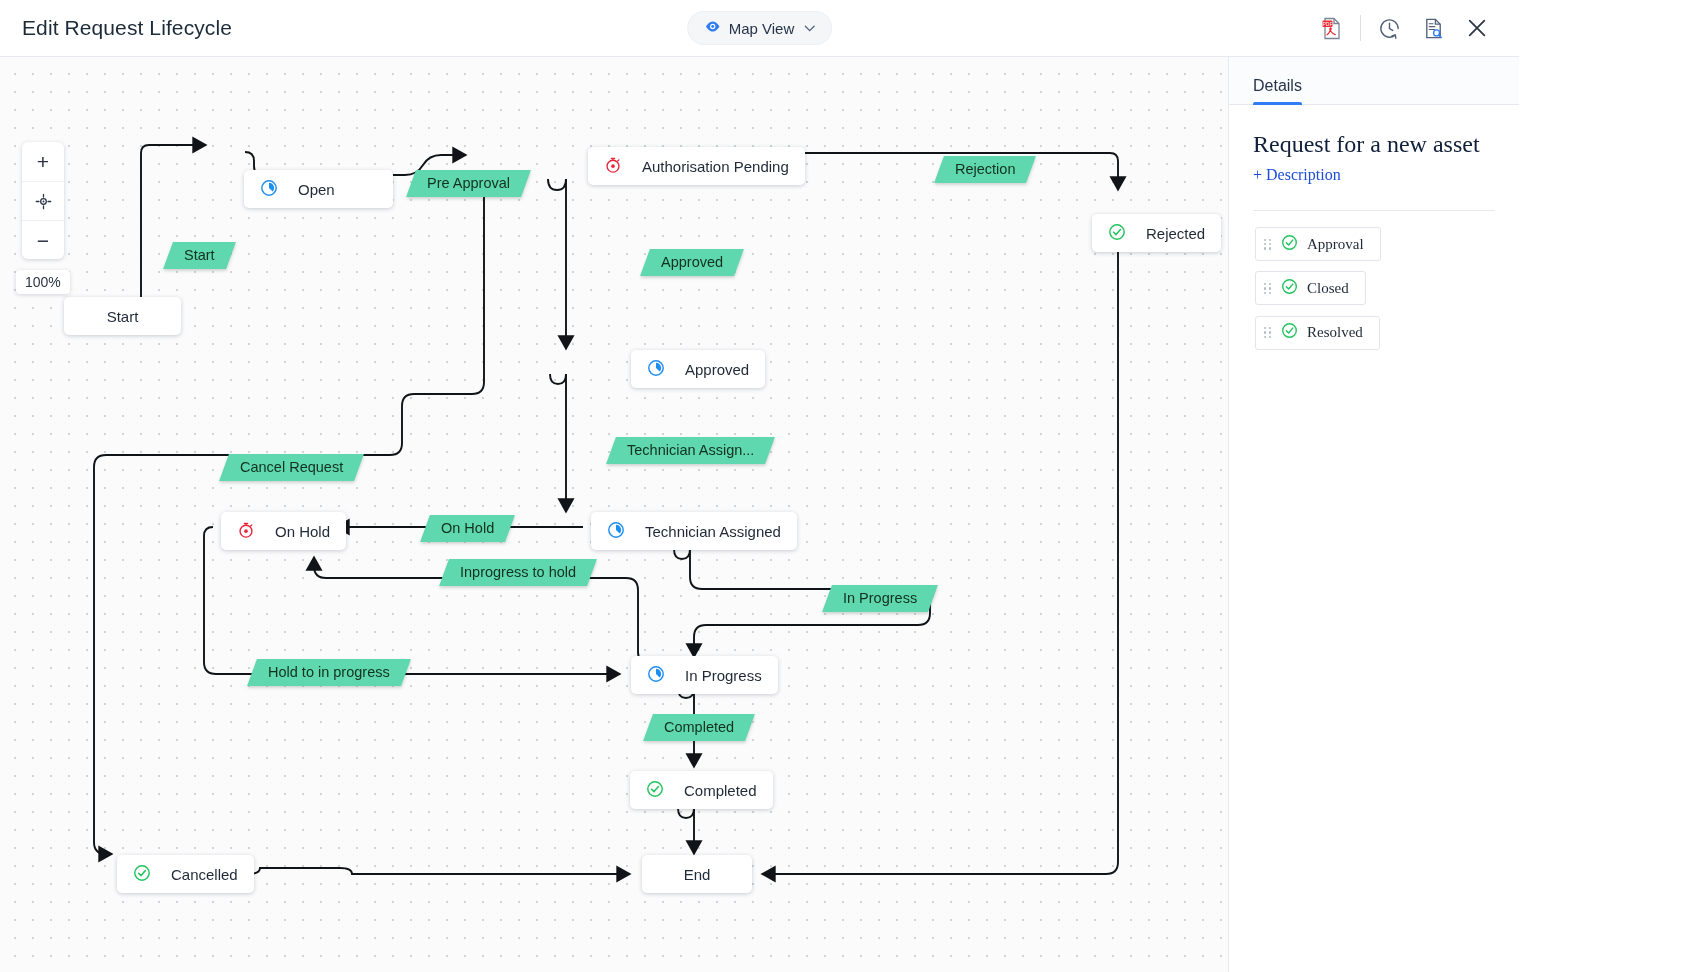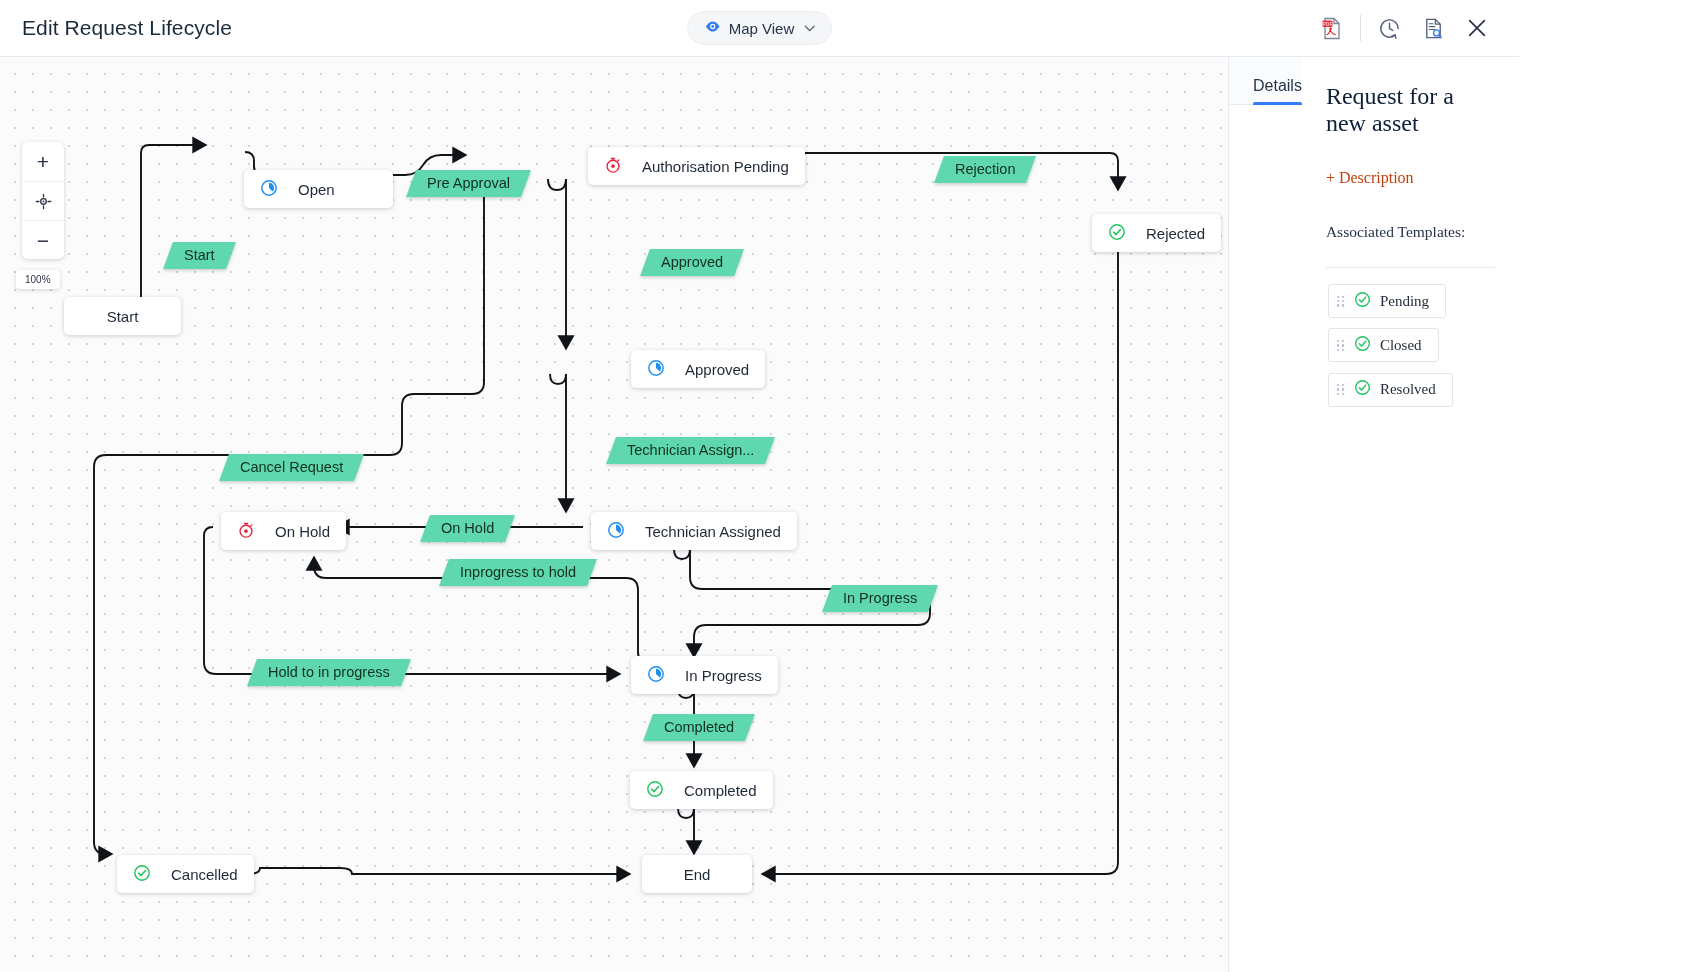--- a/index.html
+++ b/index.html
@@ -62,21 +62,21 @@
     z-index: 20;
   }
   .zoom-btn {
     height: 39px; display: flex; align-items: center; justify-content: center;
     cursor: pointer; color: #2b3446; font-size: 21px; line-height: 1;
   }
   .zoom-btn + .zoom-btn { border-top: 1px solid #eceff3; }
   .zoom-pct {
     position: absolute; left: 16px; top: 213px;
     background: #fff; border-radius: 4px; padding: 4px 9px;
-    font-size: 10px; color: #2b3446;
+    font-size: 14px; color: #2b3446;
     box-shadow: 0 1px 4px rgba(30,40,60,.18); z-index: 20;
   }
 
   
   .node {
     position: absolute; background: #fff; border-radius: 5px;
     box-shadow: 0 1px 4px rgba(25,35,55,.22);
     display: flex; align-items: center; gap: 20px;
     height: 38px; padding: 0 16px;
     font-size: 15px; color: #1f2937; white-space: nowrap;
@@ -93,36 +93,36 @@
     height: 27px; line-height: 27px;
     padding: 0 16px; white-space: nowrap;
     transform: skewX(-20deg);
     box-shadow: 1px 2px 3px rgba(20,40,30,.18);
   }
   .elabel > span { display:block; transform: skewX(20deg); }
 
   svg.edges { position: absolute; inset: 0; width: 1229px; height: 915px; z-index: 3; }
 
   
-  .panel { flex: 1 1 auto; background: #fff; display: flex; }
+  .panel { flex: 1 1 auto; background: #fff; display: flex; flex-direction: column; }
   .panel-tabs {
     height: 48px; flex: 0 0 48px; display: flex; align-items: flex-end;
     border-bottom: 1px solid #e6e9ef; background: #fbfcfd;
   }
   .panel-tab {
     margin-left: 24px; padding-bottom: 9px; font-size: 16px; color: #26344a;
     cursor: pointer; position: relative;
   }
   .panel-tab.active::after {
     content:""; position: absolute; left: 0; right: 0; bottom: -1px;
     height: 3px; background: #2f7cf6; border-radius: 2px 2px 0 0;
   }
   .panel-body { padding: 26px 24px 0 24px; font-family: Liberation Serif, serif; }
   .req-title { font-size: 24px; color: #10203a; font-weight: 400; }
-  .desc-link { margin-top: 32px; font-size: 16px; color: #c2410c; cursor: pointer; display:inline-block; }
+  .desc-link { margin-top: 8px; font-size: 16px; color: #1d4ed8; cursor: pointer; display:inline-block; }
   .assoc-label { margin-top: 36px; font-size: 15.5px; color: #26344a; }
   .assoc-box {
     margin-top: 12px; border: 1px solid #dde1e8; border-radius: 4px;
     min-height: 40px; display: flex; align-items: center; padding: 5px 8px;
   }
   .chip {
     display: inline-flex; align-items: center; gap: 7px;
     background: #f1f3f6; border-radius: 14px; height: 26px; padding: 0 12px;
     font-size: 14.5px; color: #26344a; cursor: pointer;
   }
@@ -416,39 +416,38 @@
 
     </div>
 
     <div class="panel">
       <div class="panel-tabs">
         <div class="panel-tab active">Details</div>
       </div>
       <div class="panel-body">
         <div class="req-title">Request for a new asset</div>
         <div class="desc-link">+ Description</div>
-        <div class="assoc-label">Associated Templates:</div>
         <div class="panel-div"></div>
         <div class="dd-list">
           <div class="dd-row"><span class="dd-item">
             <span class="dots">
                   <i></i>
                   <i></i>
                   <i></i>
                   <i></i>
                   <i></i>
                   <i></i>
                 </span>
             <span>
               <svg width="17" height="17" viewBox="0 0 20 20">
                     <circle cx="10" cy="10" r="8" fill="none" stroke="#21c45d" stroke-width="1.6"></circle>
                     <path d="M6.3 10.2 L9 12.9 L13.8 7.2" stroke="#21c45d" stroke-width="1.7" fill="none" stroke-linecap="round" stroke-linejoin="round"></path>
                   </svg>
             </span>
-            <span>Pending</span>
+            <span>Approval</span>
           </span></div>
           <div class="dd-row"><span class="dd-item">
             <span class="dots">
                   <i></i>
                   <i></i>
                   <i></i>
                   <i></i>
                   <i></i>
                   <i></i>
                 </span>

